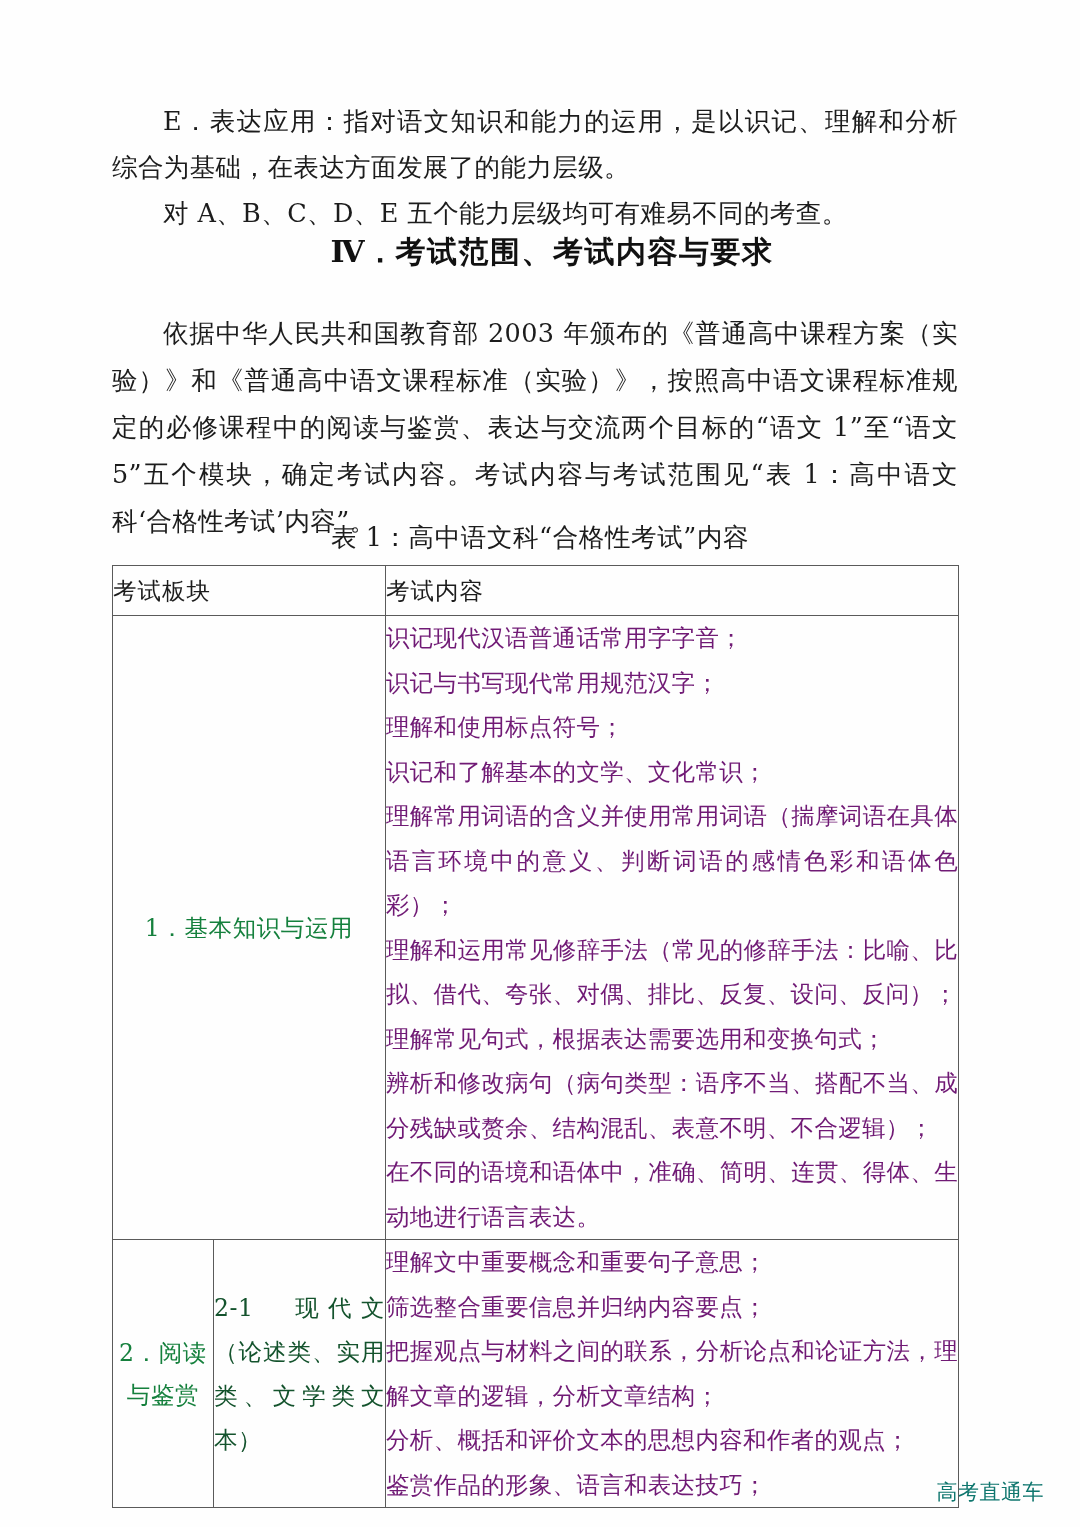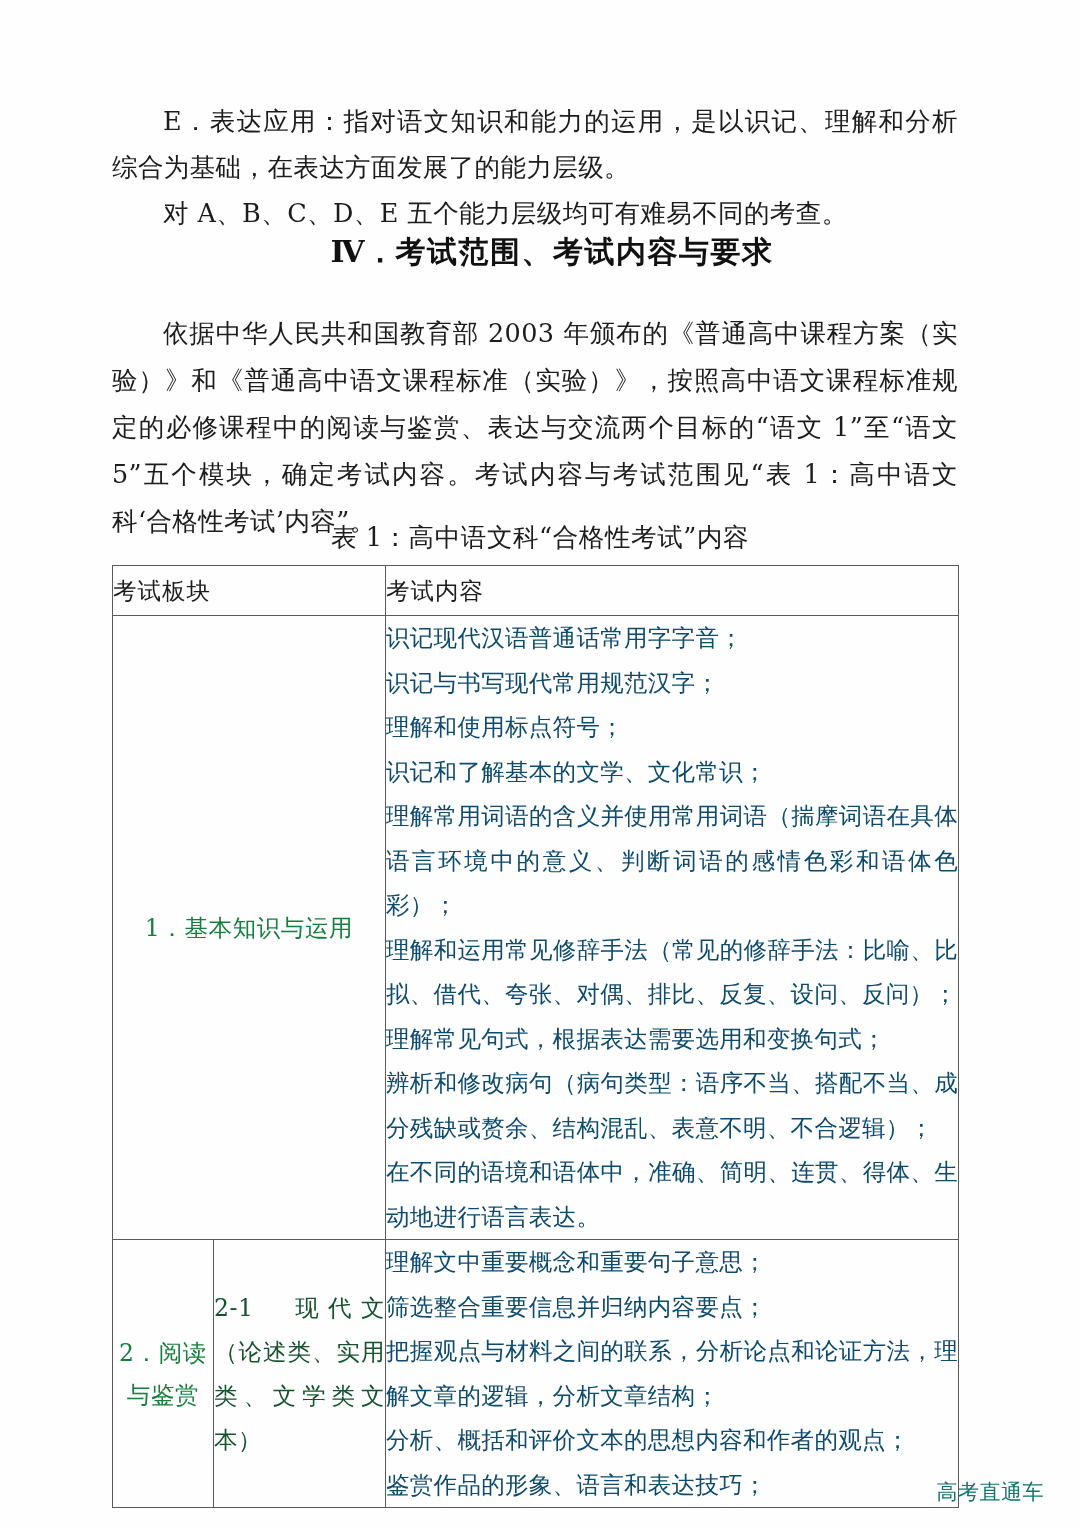--- a/index.html
+++ b/index.html
@@ -127,21 +127,21 @@
     text-align-last: left;
   }
   .content-cell {
     padding: 14px 14px 14px 16px;
     vertical-align: top;
   }
   .content-line {
     font-size: 23.5px;
     line-height: 44.5px;
     letter-spacing: 0.3px;
-    color: #0c4a6e;
+    color: #701a75;
     text-align: justify;
     text-align-last: left;
   }
 
   
   .watermark {
     position: absolute;
     right: 36px;
     top: 1478px;
     font-size: 21px;

